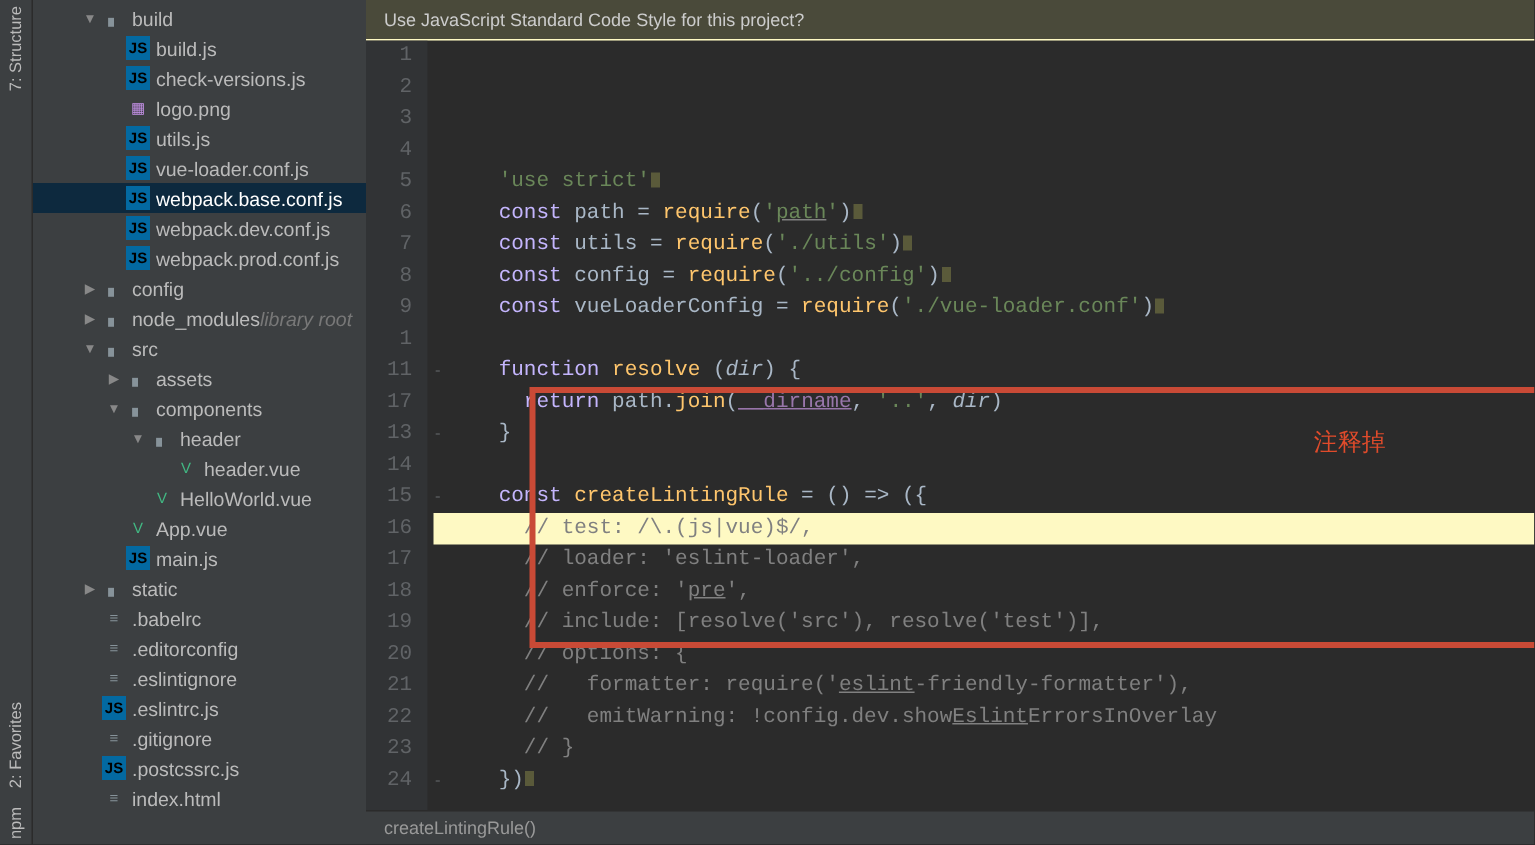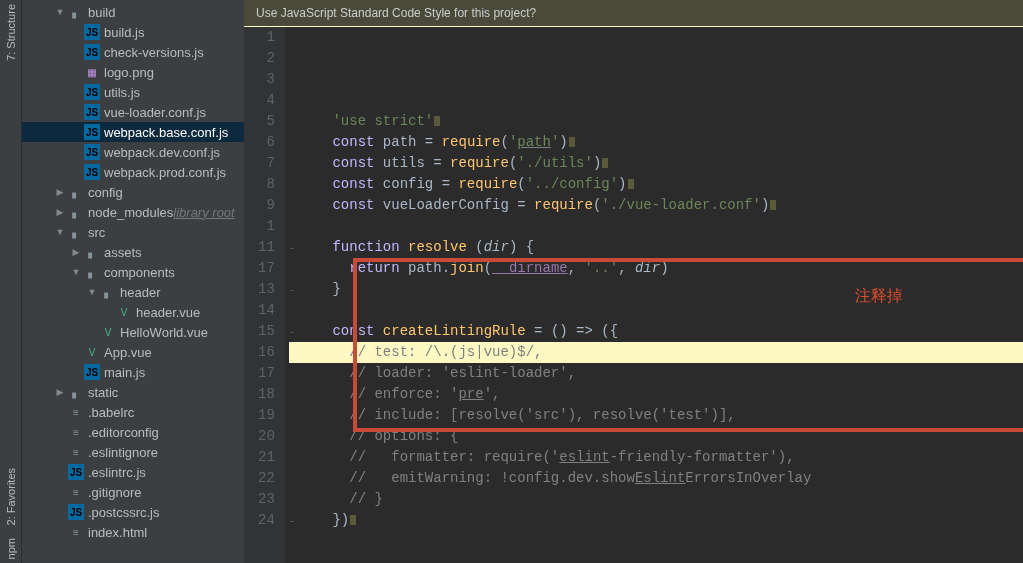--- a/index.html
+++ b/index.html
@@ -42,21 +42,21 @@
   white-space: nowrap;
 }
 .tree-item.selected { background: #0d293e; color: #fff; }
 .tree-item .arrow { width: 12px; text-align: center; font-size: 9px; color: #888; }
 .tree-item .icon { width: 16px; height: 16px; margin: 0 4px 0 2px; display: inline-flex; align-items: center; justify-content: center; font-size: 10px; }
 .folder-icon { color: #87939a; }
 .js-icon { background: #0369a1; color: #000; font-size: 8px; font-weight: bold; padding: 0 1px; }
 .png-icon { color: #c792ea; }
 .vue-icon { color: #42b883; }
 .txt-icon { color: #87939a; }
-.dim { color: #787878; font-style: italic; text-decoration: underline; }
+.dim { color: #787878; font-style: italic; }
 .editor-area {
   flex: 1;
   display: flex;
   flex-direction: column;
   background: #2b2b2b;
 }
 .banner {
   background: #4a4a3a;
   color: #cccccc;
   padding: 6px 12px;
@@ -290,16 +290,17 @@
         <div>18</div>
         <div>19</div>
         <div>20</div>
         <div>21</div>
         <div>22</div>
         <div>23</div>
         <div>24</div>
       </div>
     <div class="code" id="code">
       <div class="red-box" style="left:68px; top:231px; width:680px; height:174px;"></div>
-      <div class="annotation" style="left:570px; top:258px;font-family:Liberation Serif, serif;">注释掉</div>
+      <div class="annotation" style="left:591px; top:258px;font-family:Liberation Serif, serif;">注释掉</div>
     <div class="line"><span class="fold-mark"></span><span class="">    </span><span class="str">'use strict'</span><span class="tiny-sq"></span></div><div class="line"><span class="fold-mark"></span><span class="">    </span><span class="kw">const </span><span class="ident">path </span><span class="op">= </span><span class="fn">require</span><span class="op">(</span><span class="str">'</span><span class="str underline">path</span><span class="str">'</span><span class="op">)</span><span class="tiny-sq"></span></div><div class="line"><span class="fold-mark"></span><span class="">    </span><span class="kw">const </span><span class="ident">utils </span><span class="op">= </span><span class="fn">require</span><span class="op">(</span><span class="str">'./utils'</span><span class="op">)</span><span class="tiny-sq"></span></div><div class="line"><span class="fold-mark"></span><span class="">    </span><span class="kw">const </span><span class="ident">config </span><span class="op">= </span><span class="fn">require</span><span class="op">(</span><span class="str">'../config'</span><span class="op">)</span><span class="tiny-sq"></span></div><div class="line"><span class="fold-mark"></span><span class="">    </span><span class="kw">const </span><span class="ident">vueLoaderConfig </span><span class="op">= </span><span class="fn">require</span><span class="op">(</span><span class="str">'./vue-loader.conf'</span><span class="op">)</span><span class="tiny-sq"></span></div><div class="line"><span class="fold-mark"></span><span class=""></span></div><div class="line"><span class="fold-mark">-</span><span class="">    </span><span class="kw">function </span><span class="fn">resolve </span><span class="op">(</span><span class="param">dir</span><span class="op">) {</span></div><div class="line"><span class="fold-mark"></span><span class="">      </span><span class="kw">return </span><span class="ident">path.</span><span class="fn">join</span><span class="op">(</span><span class="glob">__dirname</span><span class="op">, </span><span class="str">'..'</span><span class="op">, </span><span class="param">dir</span><span class="op">)</span></div><div class="line"><span class="fold-mark">-</span><span class="op">    }</span></div><div class="line"><span class="fold-mark"></span><span class=""></span></div><div class="line"><span class="fold-mark">-</span><span class="">    </span><span class="kw">const </span><span class="fn">createLintingRule </span><span class="op">= () =&gt; ({</span></div><div class="line caret-bg"><span class="fold-mark"></span><span class="">      </span><span class="comment">// test: /\.(js|vue)$/,</span></div><div class="line"><span class="fold-mark"></span><span class="">      </span><span class="comment">// loader: 'eslint-loader',</span></div><div class="line"><span class="fold-mark"></span><span class="">      </span><span class="comment">// enforce: '</span><span class="comment underline">pre</span><span class="comment">',</span></div><div class="line"><span class="fold-mark"></span><span class="">      </span><span class="comment">// include: [resolve('src'), resolve('test')],</span></div><div class="line"><span class="fold-mark"></span><span class="">      </span><span class="comment">// options: {</span></div><div class="line"><span class="fold-mark"></span><span class="">      </span><span class="comment">//   formatter: require('</span><span class="comment underline">eslint</span><span class="comment">-friendly-formatter'),</span></div><div class="line"><span class="fold-mark"></span><span class="">      </span><span class="comment">//   emitWarning: !config.dev.show</span><span class="comment underline">Eslint</span><span class="comment">ErrorsInOverlay</span></div><div class="line"><span class="fold-mark"></span><span class="">      </span><span class="comment">// }</span></div><div class="line"><span class="fold-mark">-</span><span class="op">    })</span><span class="tiny-sq"></span></div><div class="line"><span class="fold-mark"></span><span class=""></span></div></div>
   </div>
+  <div class="breadcrumb">createLintingRule()</div>
 </div>
 
 </body></html>

